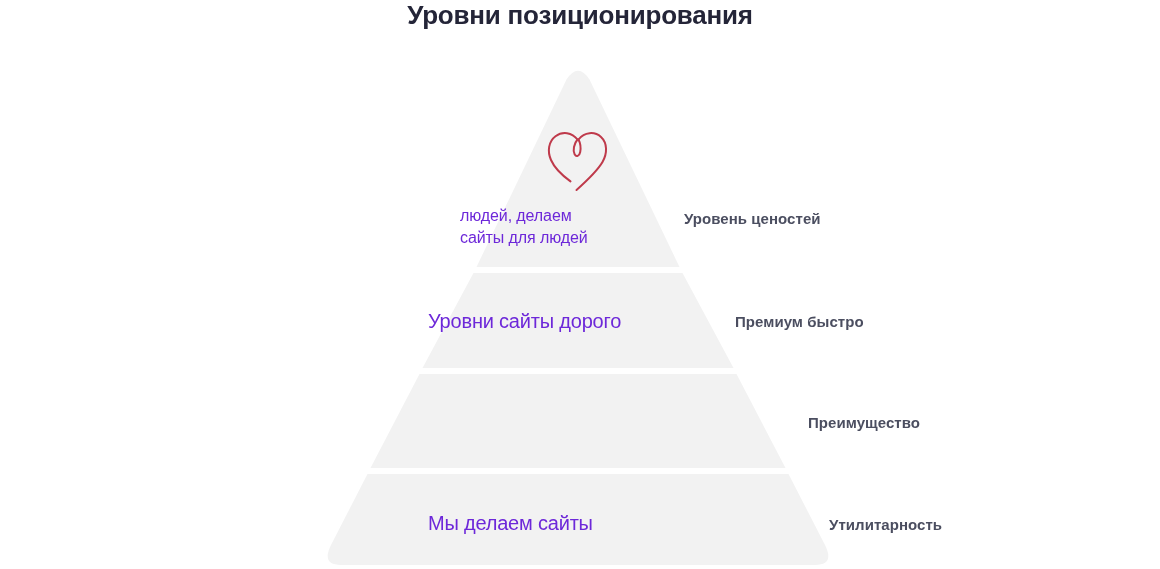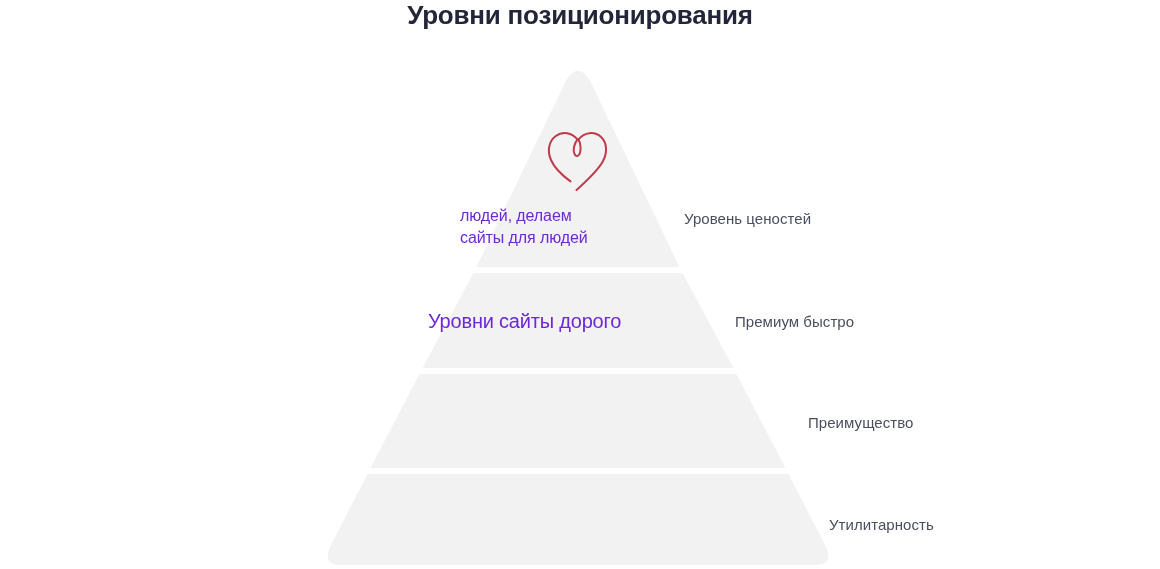--- a/index.html
+++ b/index.html
@@ -63,21 +63,21 @@
     font-size: 20px;
     line-height: 26px;
     font-weight: 400;
     letter-spacing: -0.2px;
   }
 
   .side-label {
     position: absolute;
     font-size: 15px;
     line-height: 20px;
-    font-weight: 400;
+    font-weight: 700;
     color: #4b4e60;
     white-space: nowrap;
     letter-spacing: 0.05px;
   }
 
   .heart-wrap {
     position: absolute;
     width: 66px;
     height: 70px;
   }
@@ -132,20 +132,21 @@
       </g>
     </svg>
   </div>
 
   <div class="level-text lvl-top" style="left:460px; top:205px; width:236px;">людей, делаем
 сайты для людей</div>
 
   <div class="level-text lvl-main" style="left:428px; top:308px; width:300px;">Уровни сайты дорого</div>
 
 
+  <div class="level-text lvl-main" style="left:428px; top:510px; width:300px;">Мы делаем сайты</div>
 
   <div class="side-label" style="left:684px; top:209px;">Уровень ценостей</div>
 
   <div class="side-label" style="left:735px; top:312px;">Премиум быстро</div>
 
   <div class="side-label" style="left:808px; top:413px;">Преимущество</div>
 
   <div class="side-label" style="left:829px; top:515px;text-align:right;">Утилитарность</div>
 
 </div>

